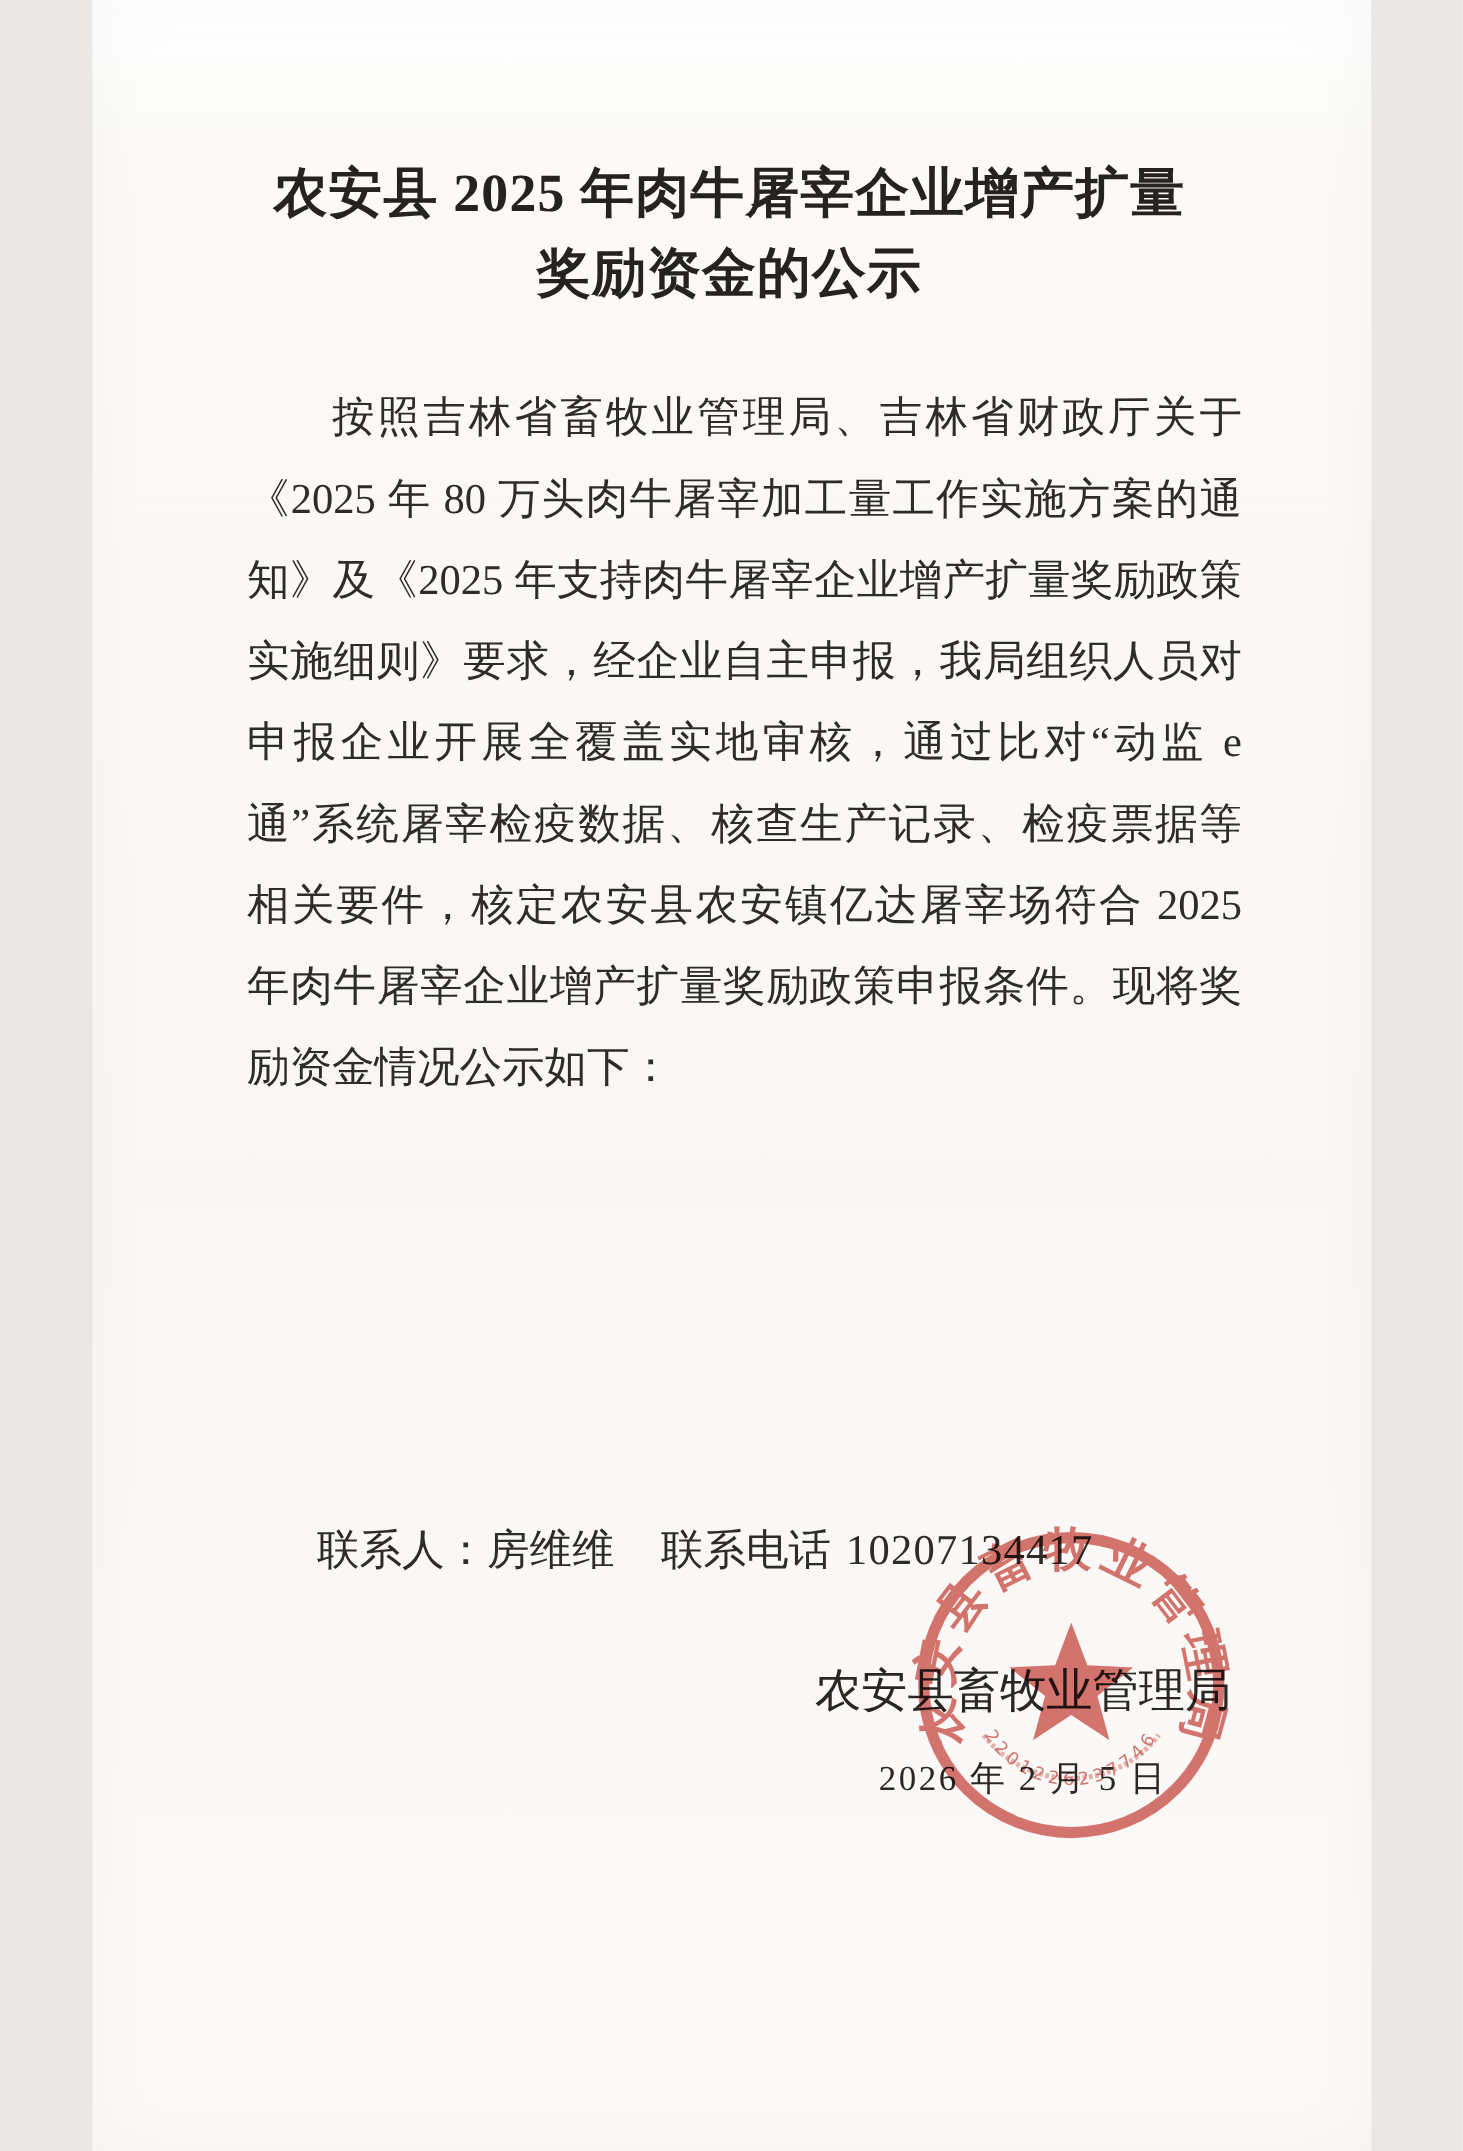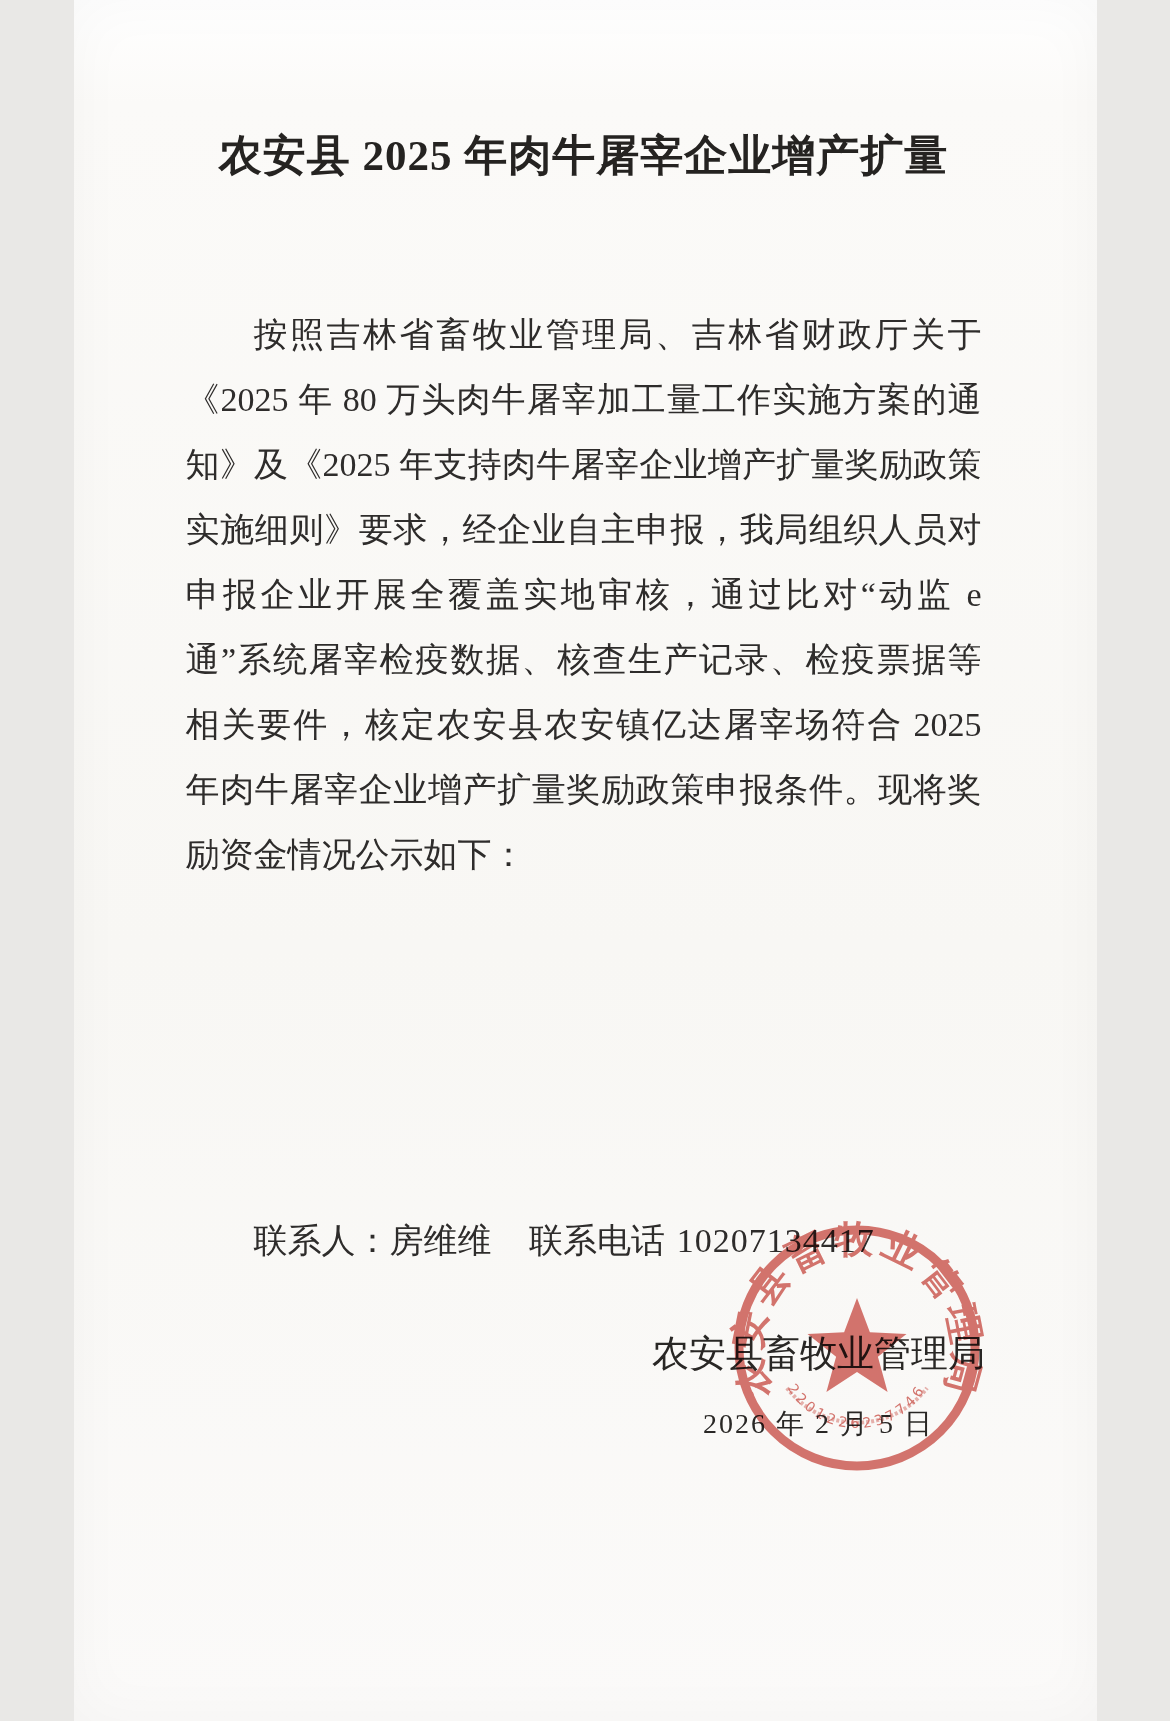--- a/index.html
+++ b/index.html
@@ -22,21 +22,21 @@
     top:124px; left:110px; width:800px;
     text-align:center;
     font-weight:bold;
     font-size:43px;
     line-height:64px;
     letter-spacing:1px;
     color:#252321;
   }
   .doc-body{
     position:absolute;
-    top:302px; left:112px; width:796px;
+    top:302px; left:124px; width:796px;
     font-size:34px;
     line-height:65px;
     text-align:justify;
   }
   .doc-body p{
     margin:0;
     text-indent:2em;
     text-justify:inter-ideograph;
   }
   .contact{
@@ -85,20 +85,21 @@
   }
   .seal .micro-band{fill:none;stroke-width:4px;stroke-dasharray:3 2;opacity:.55;}
 </style>
 </head>
 <body>
 
 <div class="page">
 
   <div class="title">
     <div>农安县 2025 年肉牛屠宰企业增产扩量</div>
+    <div>奖励资金的公示</div>
   </div>
 
   <div class="doc-body">
     <p>按照吉林省畜牧业管理局、吉林省财政厅关于《2025 年 80 万头肉牛屠宰加工量工作实施方案的通知》及《2025 年支持肉牛屠宰企业增产扩量奖励政策实施细则》要求，经企业自主申报，我局组织人员对申报企业开展全覆盖实地审核，通过比对“动监 e 通”系统屠宰检疫数据、核查生产记录、检疫票据等相关要件，核定农安县农安镇亿达屠宰场符合 2025 年肉牛屠宰企业增产扩量奖励政策申报条件。现将奖励资金情况公示如下：</p>
   </div>
 
   <div class="contact">
     <span class="indent"></span><span>联系人：</span><span>房维维</span><span class="phone-label">联系电话</span><span class="phone-number">10207134417</span>
   </div>
 

